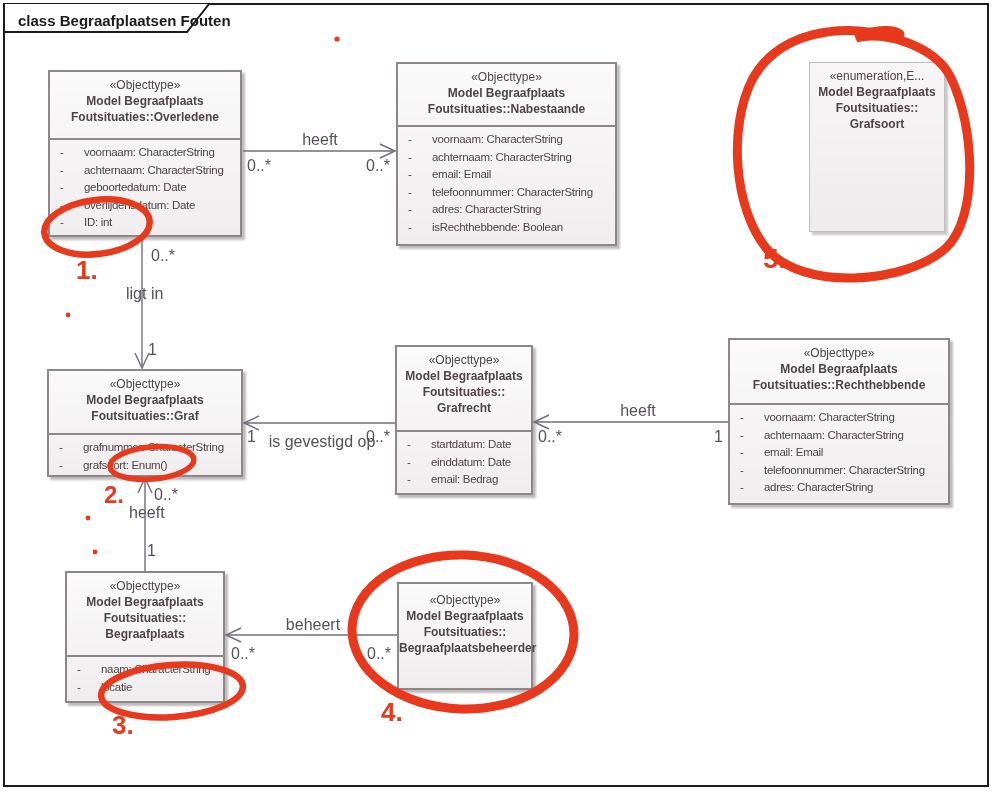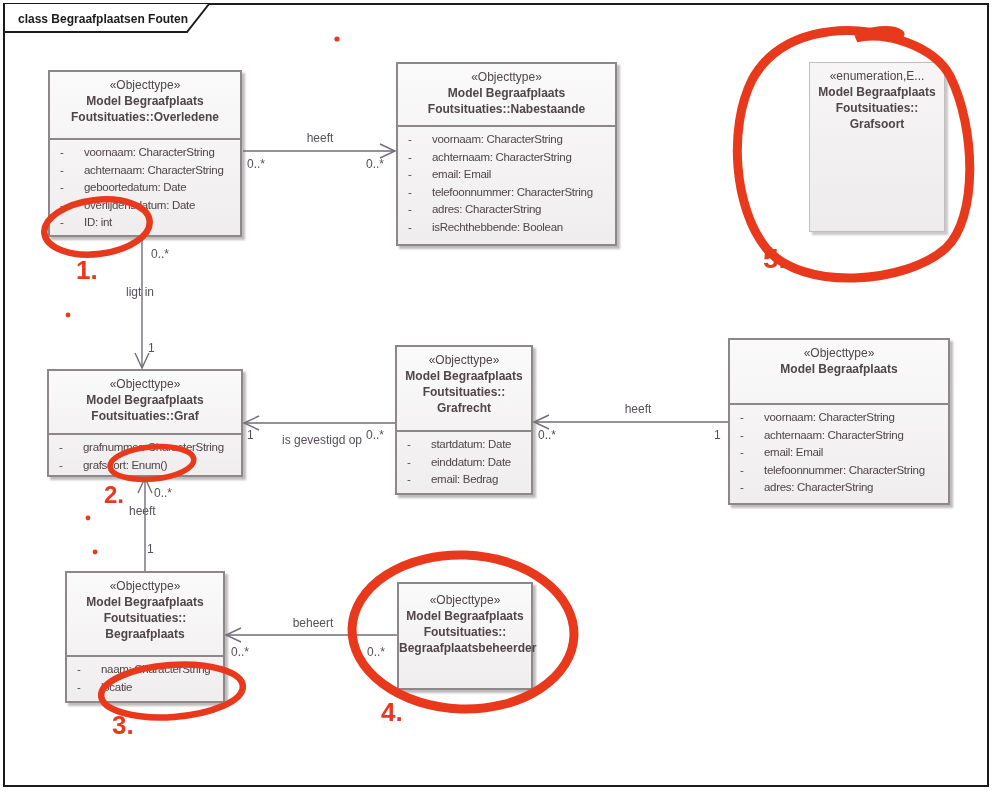--- a/index.html
+++ b/index.html
@@ -8,21 +8,21 @@
     --line:#716d79;
     --text:#4e4548;
   }
   html,body{margin:0;padding:0;background:#fff;}
   body{font-family:"Liberation Sans",sans-serif;}
   #canvas{position:relative;width:996px;height:796px;background:#ffffff;overflow:hidden;}
 
   
   .frame{position:absolute;left:3px;top:3px;width:986px;height:784px;border:2px solid #1b1b1b;box-sizing:border-box;}
   .tab{position:absolute;left:3px;top:3px;width:212px;height:32px;}
-  .tab-text{position:absolute;left:15px;top:9px;font-size:12px;font-weight:bold;color:#1b1b1b;white-space:nowrap;}
+  .tab-text{position:absolute;left:15px;top:9px;font-size:15px;font-weight:bold;color:#1b1b1b;white-space:nowrap;}
 
   
   .uml-box{
     position:absolute;box-sizing:border-box;
     border:2px solid var(--box-border);
     background:linear-gradient(180deg,#fbfafa 0%,#efeded 100%);
     box-shadow:3px 3px 2px rgba(110,105,105,.45);
     color:var(--text);z-index:5;
   }
   .uml-box .hdr{box-sizing:border-box;text-align:center;padding-top:6px;overflow:visible;}
@@ -34,21 +34,21 @@
   .attr .dash{width:24px;flex:0 0 24px;}
 
   .enum-box{
     border:1px solid #c2bebe;
     background:linear-gradient(180deg,#f7f5f5 0%,#edebeb 100%);
     box-shadow:3px 3px 2px rgba(150,146,146,.5);
     margin-left:24px;
   }
 
   
-  .lbl{position:absolute;font-size:12px;color:#565058;white-space:nowrap;z-index:10;}
+  .lbl{position:absolute;font-size:16px;color:#565058;white-space:nowrap;z-index:10;}
   .lbl.center{transform:translateX(-50%);}
 
   
   .rednum{position:absolute;color:var(--red);font-weight:bold;z-index:60;font-family:"Liberation Sans",sans-serif;}
 
   svg.overlay{position:absolute;left:0;top:0;z-index:50;pointer-events:none;}
   svg.tabsvg{position:absolute;left:0;top:0;}
 </style>
 </head>
 <body>
@@ -174,20 +174,21 @@
           <span class="dash">-</span>
           <span>email: Bedrag</span>
         </div>
     </div>
   </div>
 
   <div class="uml-box" style="left:728px;top:338px;width:222px;height:167px;">
     <div class="hdr sep" style="height:65px;">
       <div class="stereo">«Objecttype»</div>
       <div class="cname">Model Begraafplaats</div>
+      <div class="cname">Foutsituaties::Rechthebbende</div>
     </div>
     <div class="attrs">
       <div class="attr">
           <span class="dash">-</span>
           <span>voornaam: CharacterString</span>
         </div>
       <div class="attr">
           <span class="dash">-</span>
           <span>achternaam: CharacterString</span>
         </div>

